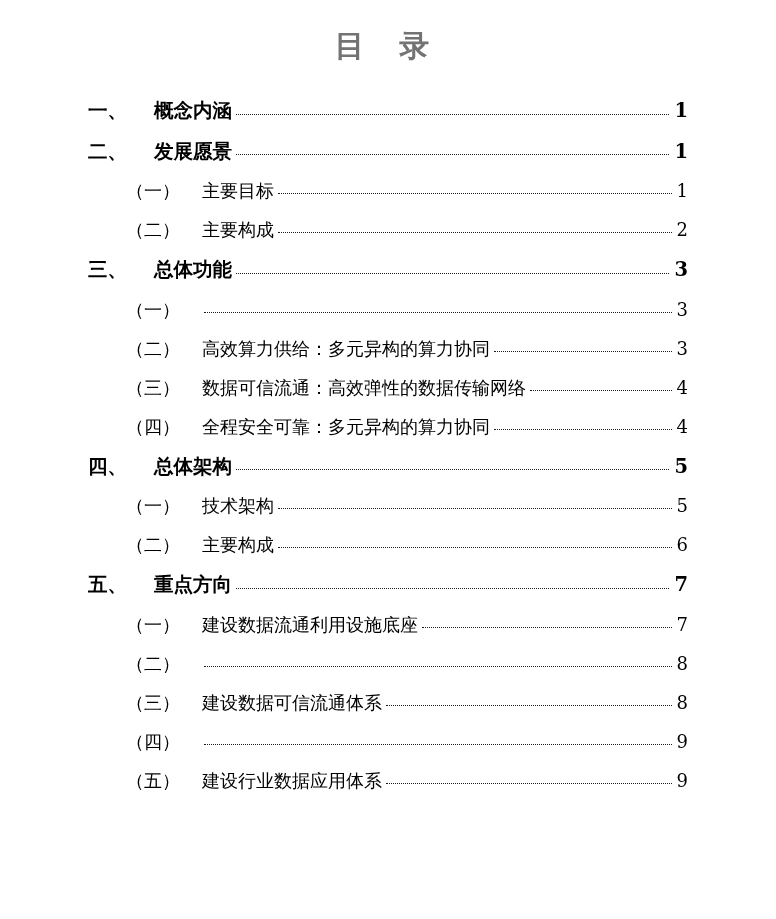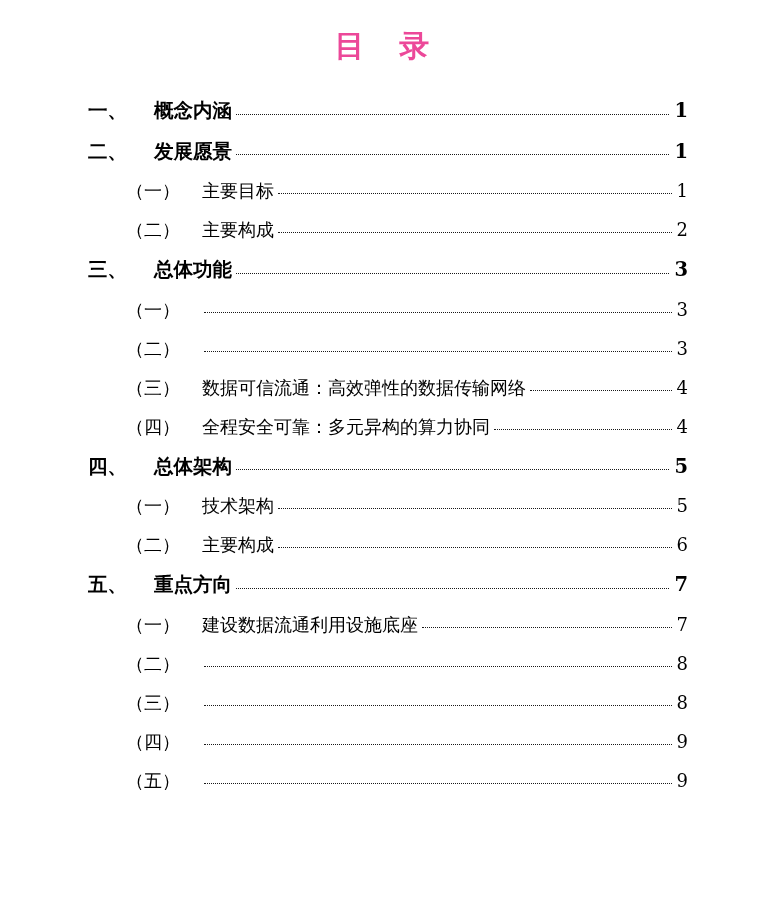--- a/index.html
+++ b/index.html
@@ -22,21 +22,21 @@
     padding: 0 88px;
   }
   .toc-title {
     text-align: center;
     font-size: 30px;
     font-weight: bold;
     letter-spacing: 12px;
     padding-top: 26px;
     padding-bottom: 8px;
     font-family: "DejaVu Serif", "Liberation Serif", serif;
-    color: #ec4899;
+    color: #737373;
   }
   .toc-list {
     margin-top: 26px;
   }
   .toc-entry {
     display: flex;
     align-items: flex-end;
     width: 100%;
     box-sizing: border-box;
     line-height: 1.0;
@@ -121,20 +121,21 @@
         <span class="leader"></span>
         <span class="ent-page">3</span>
       </div>
       <div class="toc-entry level2">
         <span class="ent-num">（一）</span>
         <span class="leader"></span>
         <span class="ent-page">3</span>
       </div>
       <div class="toc-entry level2">
         <span class="ent-num">（二）</span>
+        <span class="ent-text">高效算力供给：多元异构的算力协同</span>
         <span class="leader"></span>
         <span class="ent-page">3</span>
       </div>
       <div class="toc-entry level2">
         <span class="ent-num">（三）</span>
         <span class="ent-text">数据可信流通：高效弹性的数据传输网络</span>
         <span class="leader"></span>
         <span class="ent-page">4</span>
       </div>
       <div class="toc-entry level2">
@@ -173,27 +174,29 @@
         <span class="leader"></span>
         <span class="ent-page">7</span>
       </div>
       <div class="toc-entry level2">
         <span class="ent-num">（二）</span>
         <span class="leader"></span>
         <span class="ent-page">8</span>
       </div>
       <div class="toc-entry level2">
         <span class="ent-num">（三）</span>
+        <span class="ent-text">建设数据可信流通体系</span>
         <span class="leader"></span>
         <span class="ent-page">8</span>
       </div>
       <div class="toc-entry level2">
         <span class="ent-num">（四）</span>
         <span class="leader"></span>
         <span class="ent-page">9</span>
       </div>
       <div class="toc-entry level2">
         <span class="ent-num">（五）</span>
+        <span class="ent-text">建设行业数据应用体系</span>
         <span class="leader"></span>
         <span class="ent-page">9</span>
       </div>
     </div>
 </div>
 
 </body></html>

